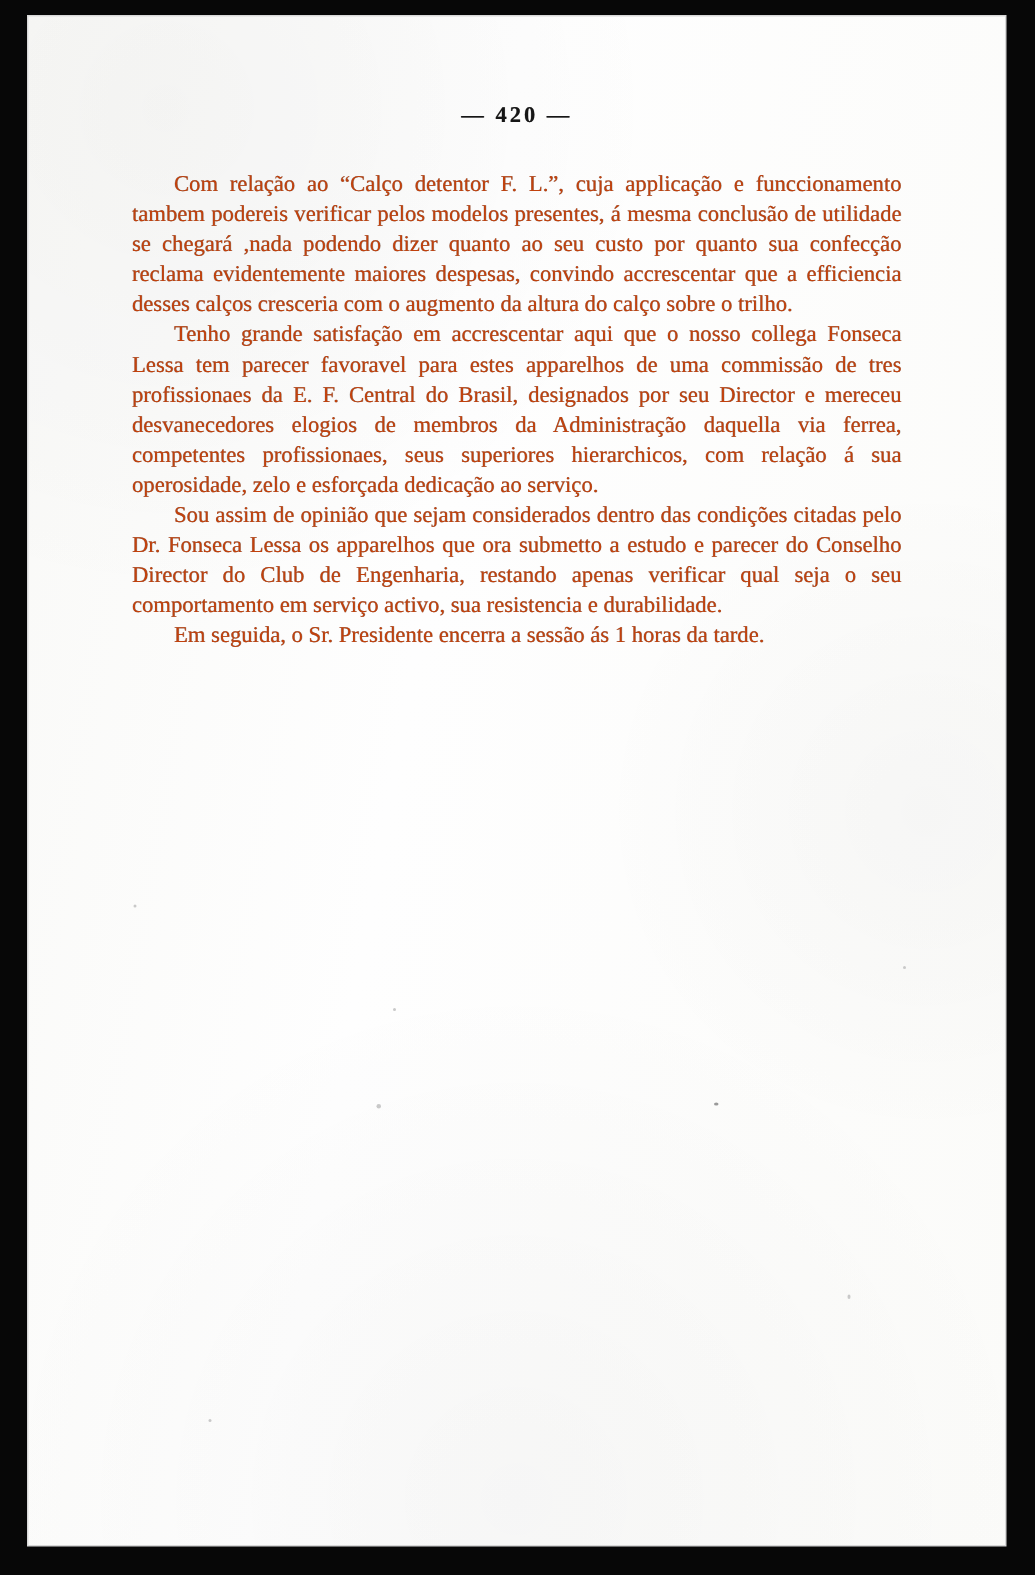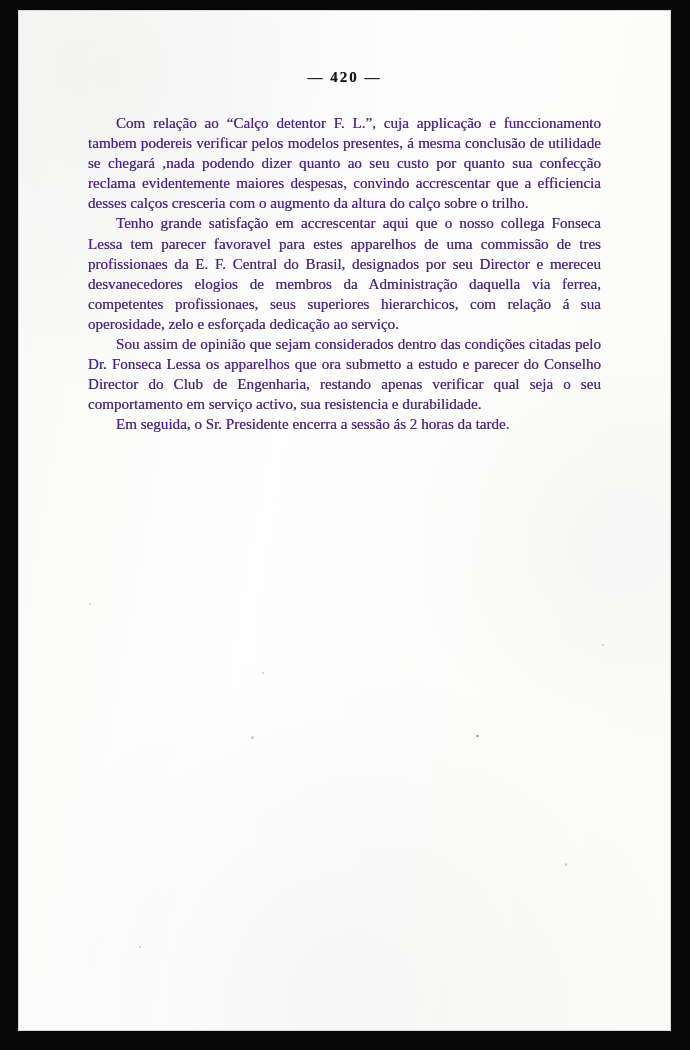--- a/index.html
+++ b/index.html
@@ -66,21 +66,21 @@
     color: #161616;
     font-family: "Liberation Serif", "DejaVu Serif", serif;
     font-weight: 600;
   }
 
   #body-text {
     position: absolute;
     left: 69px;
     top: 102px;
     width: 513px;
-    color: #4c1d95;
+    color: #c2410c;
     font-size: 15.1px;
     line-height: 20.1px;
     text-align: justify;
     text-justify: inter-word;
     font-family: "Liberation Serif", "DejaVu Serif", serif;
     -webkit-font-smoothing: none;
   }
 
   #body-text p {
     margin: 0 0 0 0;
@@ -121,16 +121,16 @@
   <div id="body-text">
 
     <p>Com relação ao “Calço detentor  F. L.”, cuja applicação e funccionamento tambem podereis verificar pelos modelos presentes, á mesma conclusão de utilidade se chegará ,nada podendo dizer quanto ao seu custo por quanto sua confecção reclama evidentemente maiores despesas, convindo accrescentar que a efficiencia desses calços cresceria com o augmento da altura do calço sobre o trilho.</p>
 
     <p>Tenho grande satisfação em accrescentar aqui que o nosso collega Fonseca Lessa tem parecer favoravel para estes apparelhos de uma commissão de tres profissionaes da E. F. Central do Brasil, designados por seu Director e mereceu desvanecedores elogios de membros da Administração daquella via ferrea, competentes profissionaes, seus superiores hierarchicos, com relação á sua operosidade, zelo e esforçada dedicação ao serviço.</p>
 
     <p>Sou assim de opinião que sejam considerados dentro das condições citadas pelo Dr. Fonseca Lessa os apparelhos que ora submetto a estudo e parecer do Conselho Director do Club de Engenharia, restando apenas verificar qual seja o seu comportamento em serviço activo, sua resistencia e durabilidade.</p>
 
 
 
-    <p class="last-para">Em seguida, o Sr. Presidente encerra a sessão ás 2 horas da tarde.</p>
+    <p class="last-para">Em seguida, o Sr. Presidente encerra a sessão ás 1 horas da tarde.</p>
 
   </div>
 </div>
 
 </body></html>

